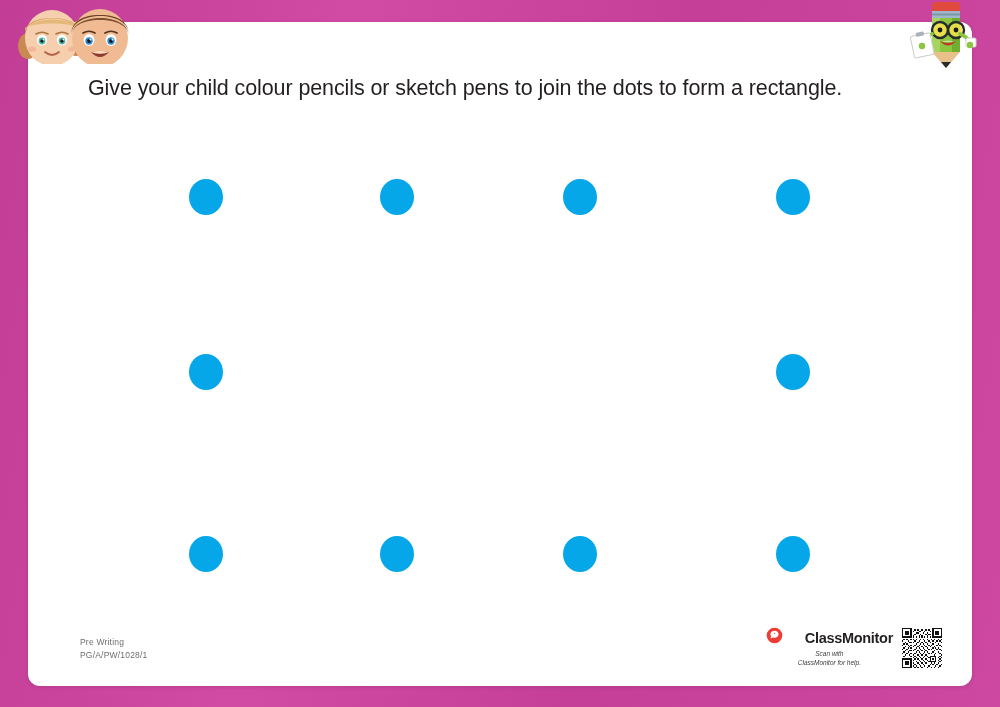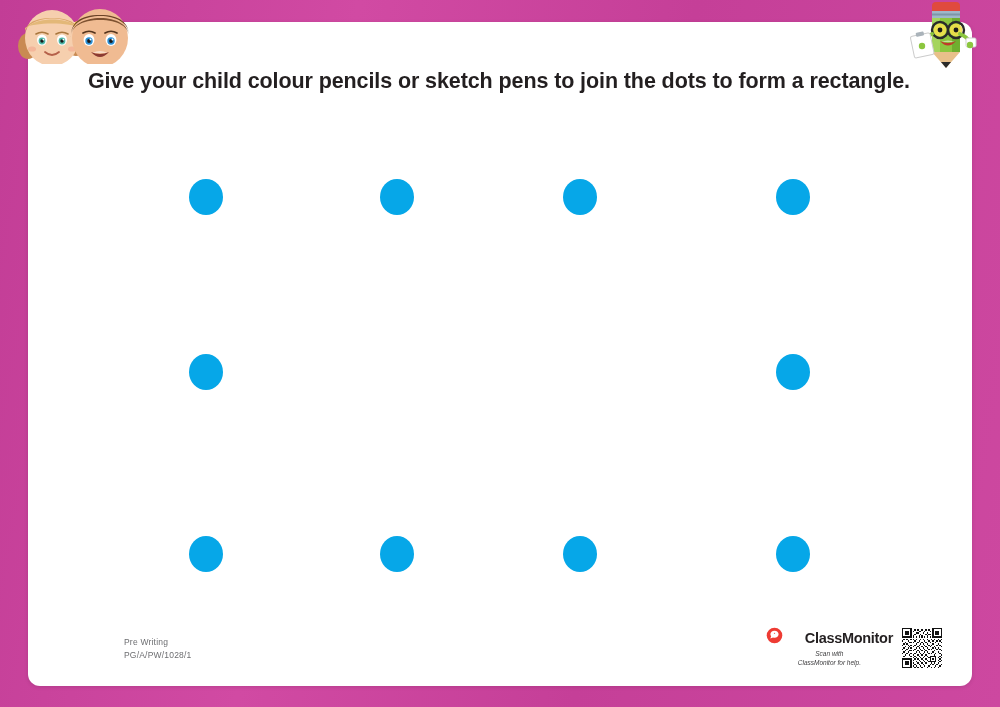--- a/index.html
+++ b/index.html
@@ -38,24 +38,24 @@
     height: 664px;
     background: #ffffff;
     border-radius: 12px;
     box-shadow: 0 1px 4px rgba(0,0,0,0.12);
   }
 
   
   #instruction-title {
     position: absolute;
     left: 60px;
-    top: 47px;
+    top: 54px;
     width: 830px;
     font-size: 21.5px;
-    font-weight: 700;
+    font-weight: 400;
     color: #231f20;
     letter-spacing: -0.1px;
     line-height: 1.2;
     white-space: nowrap;
   }
 
   
   #dot-grid {
     position: absolute;
     left: 0;
@@ -76,21 +76,20 @@
 
   
   #footer-meta {
     position: absolute;
     left: 52px;
     bottom: 25px;
     font-size: 8.5px;
     color: #6d6e71;
     line-height: 1.45;
     letter-spacing: 0.2px;
-    margin-left: 44px;
   }
 
   
   #footer-brand {
     position: absolute;
     right: 30px;
     bottom: 18px;
     display: flex;
     align-items: center;
     gap: 9px;

